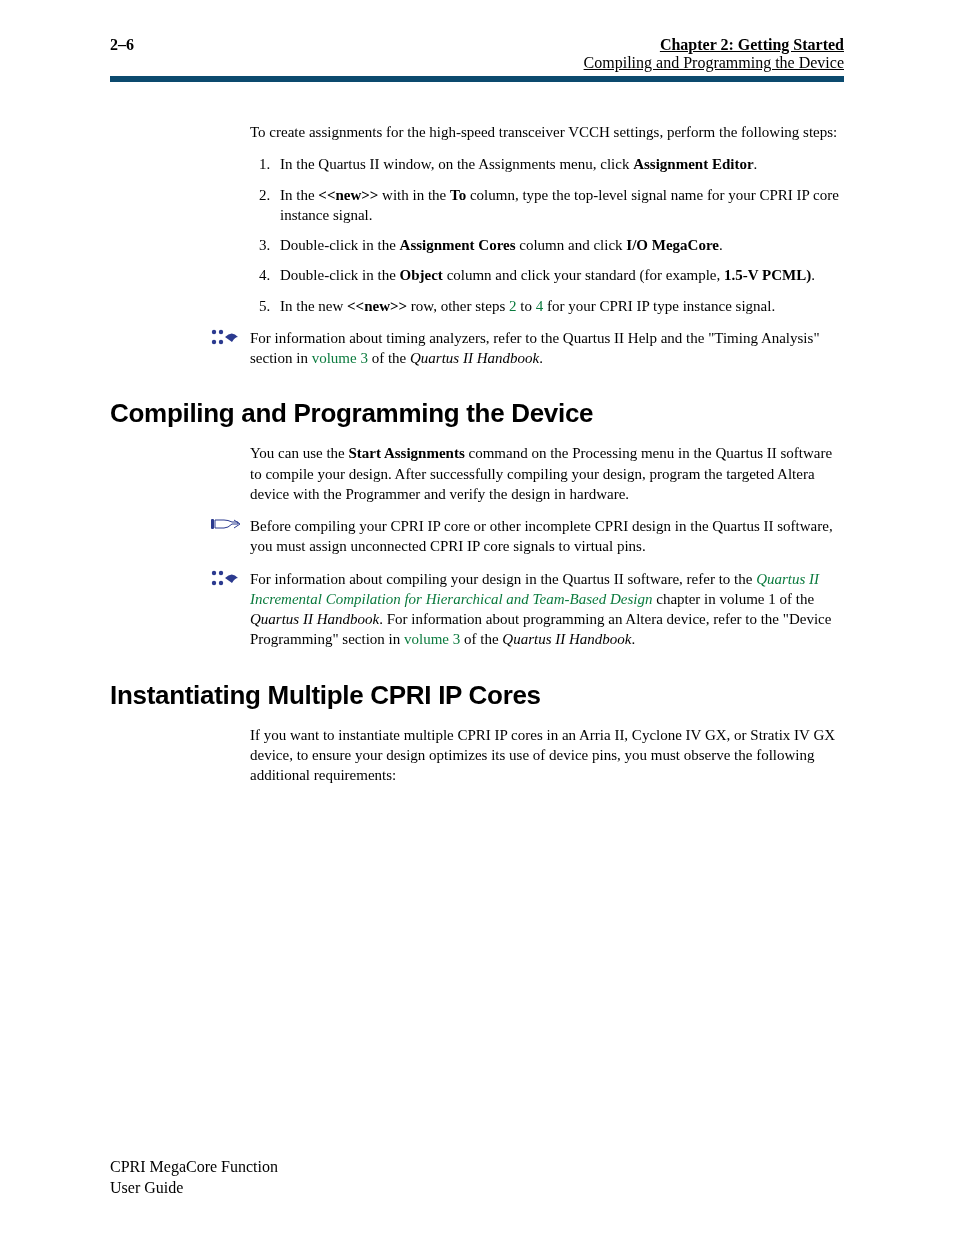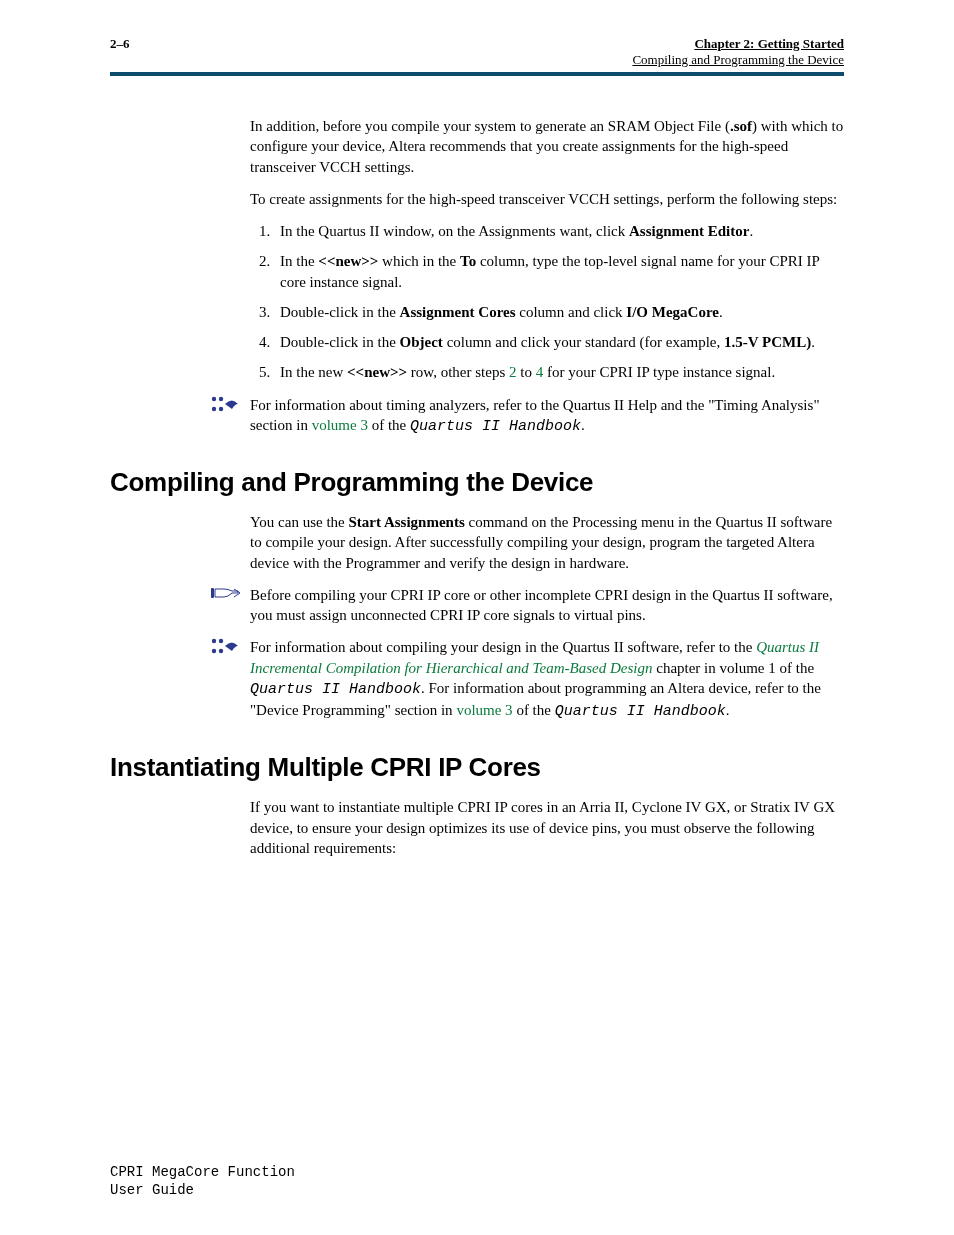--- a/index.html
+++ b/index.html
@@ -12,22 +12,22 @@
   }
   .page {
     padding: 36px 110px 40px 110px;
     box-sizing: border-box;
     position: relative;
     min-height: 1235px;
   }
   .hdr {
     display: flex;
     justify-content: space-between;
-    font-size: 13px;
-    border-bottom: 4px solid #0c4a6e;
+    font-size: 16px;
+    border-bottom: 6px solid #0c4a6e;
     padding-bottom: 4px;
     margin-bottom: 40px;
   }
   .hdr-left { font-weight: bold; }
   .hdr-right { text-align: right; text-decoration: underline; }
   .hdr-right .ch { font-weight: bold; }
   .content-block {
     margin-left: 140px;
   }
   p {
@@ -39,21 +39,21 @@
     font-size: 15px;
     line-height: 1.35;
     padding-left: 24px;
     margin: 0 0 12px 0;
   }
   ol.steps li {
     margin-bottom: 10px;
     padding-left: 6px;
   }
   .b { font-weight: bold; }
-  .i { font-style: italic; font-family: Liberation Mono, monospace; }
+  .i { font-style: italic; }
   .link { color: #0a7a3d; }
   .link-i { color: #0a7a3d; font-style: italic; }
   .note-row {
     display: flex;
     align-items: flex-start;
     margin-bottom: 12px;
   }
   .note-icon {
     width: 30px;
     flex: none;
@@ -74,52 +74,49 @@
     margin: 30px 0 14px 0;
     letter-spacing: -0.3px;
   }
   .ftr {
     position: absolute;
     bottom: 36px;
     left: 110px;
     right: 110px;
     display: flex;
     justify-content: space-between;
-    font-size: 14px;
-    font-family: Liberation Mono, monospace;
+    font-size: 16px;
+    font-family: Liberation Serif, serif;
     margin-top: 40px;
   }
   .ftr-left { line-height: 1.3; }
   .ftr-right { text-align: right; }
 </style>
 </head>
 <body>
 
 <div class="page">
 
   <div class="hdr">
     <div class="hdr-left">2–6</div>
     <div class="hdr-right">
       <div class="ch">Chapter 2:  Getting Started</div>
       <div>Compiling and Programming the Device</div>
     </div>
   </div>
 
   <div class="content-block">
-    <p>
-      <span>In addition, before you compile your system to generate an SRAM Object File (</span><span class="b">.sof</span><span>) with which to configure your device, Altera recommends that you create assignments for the high-speed transceiver VCCH settings.</span>
-    </p>
     <p>To create assignments for the high-speed transceiver VCCH settings, perform the following steps:</p>
 
     <ol class="steps">
       <li>
-        <span>In the Quartus II window, on the Assignments want, click </span><span class="b">Assignment Editor</span><span>.</span>
+        <span>In the Quartus II window, on the Assignments menu, click </span><span class="b">Assignment Editor</span><span>.</span>
       </li>
       <li>
-        <span>In the </span><span class="b">&lt;&lt;new&gt;&gt;</span><span> which in the </span><span class="b">To</span><span> column, type the top-level signal name for your CPRI IP core instance </span><span> signal.</span>
+        <span>In the </span><span class="b">&lt;&lt;new&gt;&gt;</span><span> with in the </span><span class="b">To</span><span> column, type the top-level signal name for your CPRI IP core instance </span><span> signal.</span>
       </li>
       <li>
         <span>Double-click in the </span><span class="b">Assignment Cores</span><span> column and click </span><span class="b">I/O MegaCore</span><span>.</span>
       </li>
       <li>
         <span>Double-click in the </span><span class="b">Object</span><span> column and click your standard (for example, </span><span class="b">1.5-V PCML)</span><span>.</span>
       </li>
       <li>
         <span>In the new </span><span class="b">&lt;&lt;new&gt;&gt;</span><span> row, other steps </span><span class="link">2</span><span> to </span><span class="link">4</span><span> for your CPRI IP type instance </span><span> signal.</span>
       </li>

